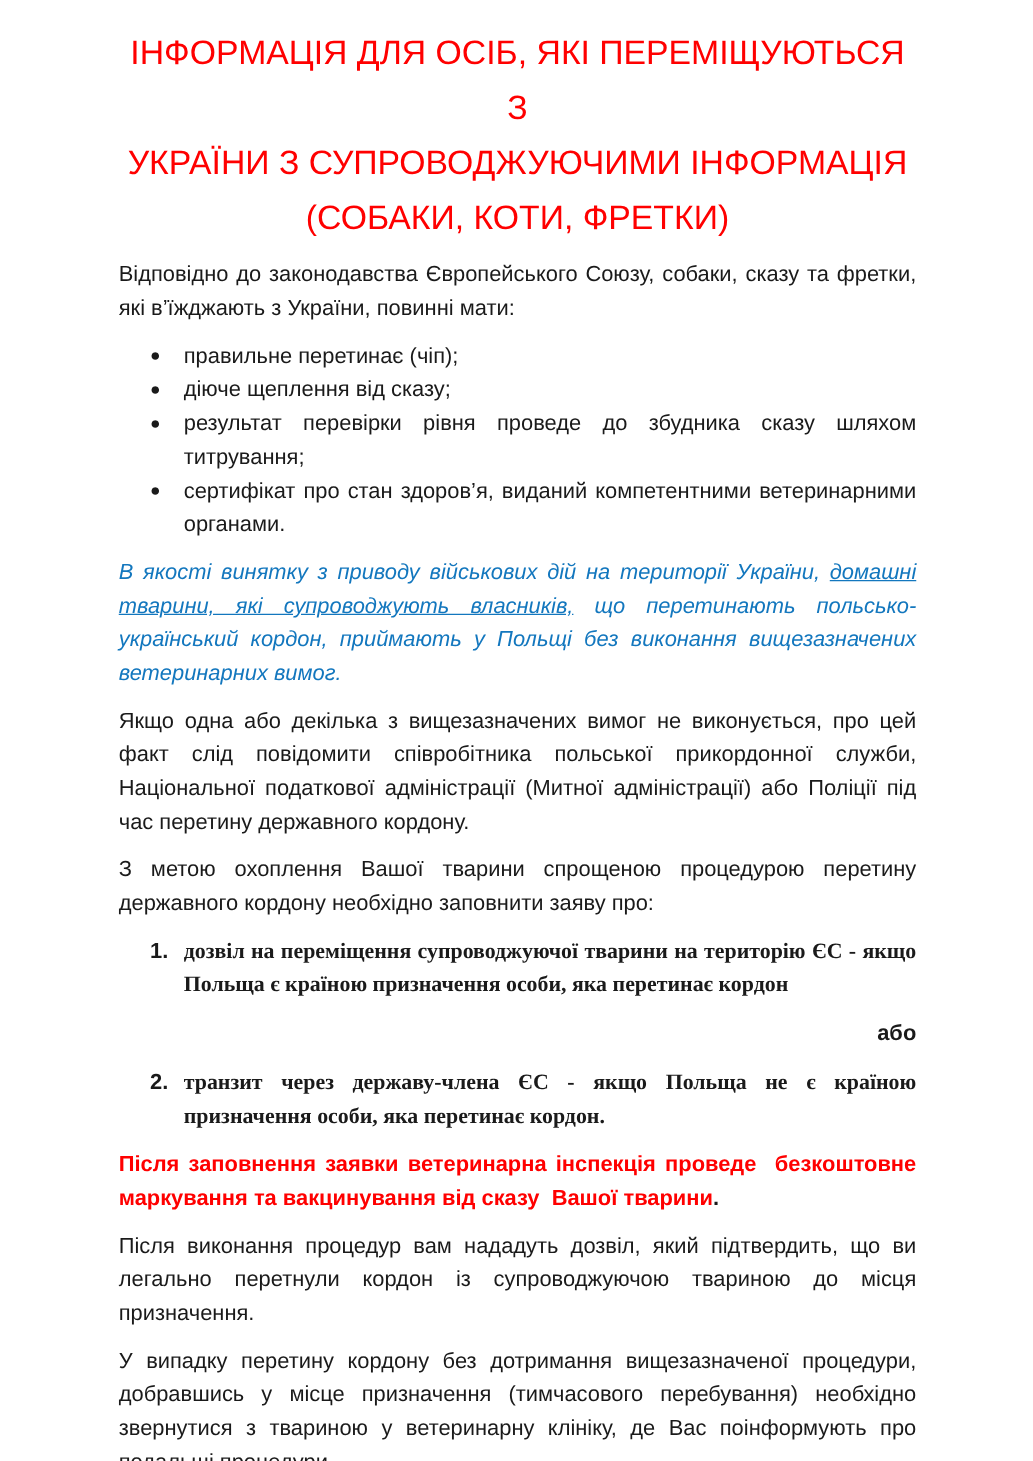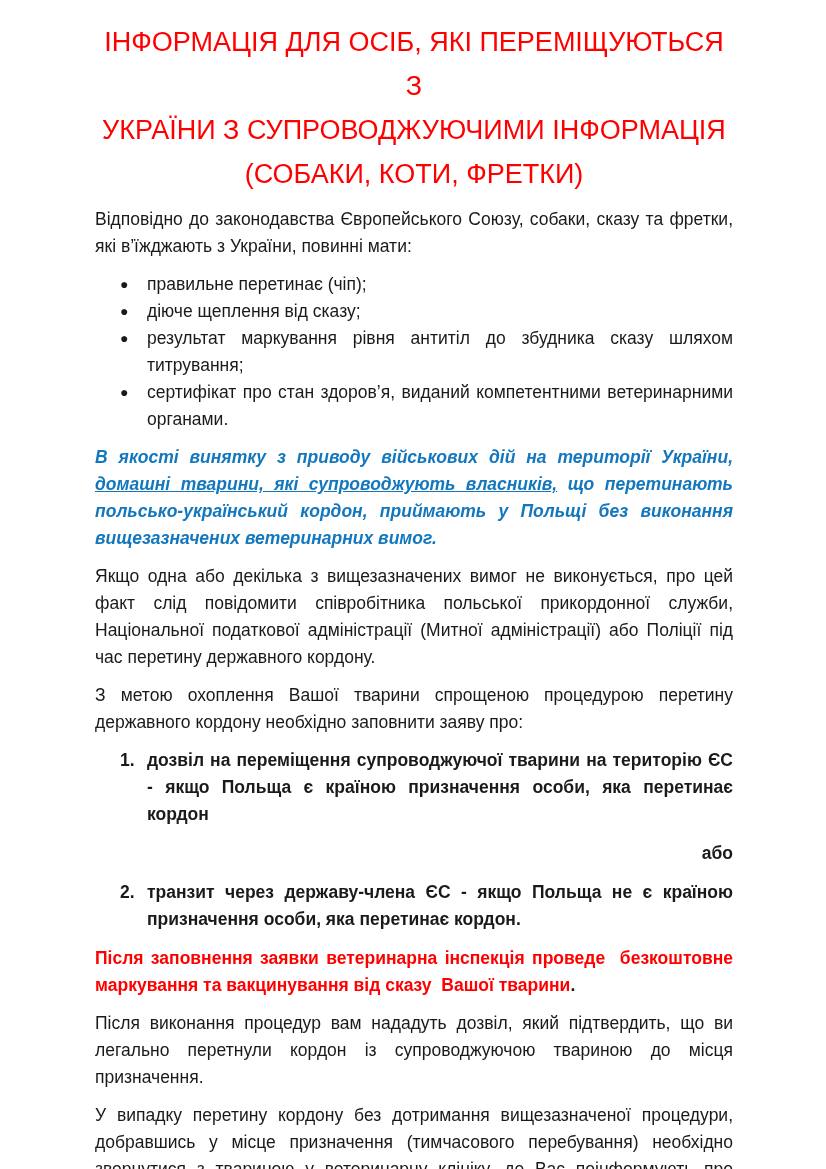--- a/index.html
+++ b/index.html
@@ -64,32 +64,33 @@
     font-weight: 700;
   }
   .number-marker {
     flex: 0 0 auto;
     width: 27px;
     margin-left: 25px;
   }
   .numbered-text {
     flex: 1 1 auto;
     text-align: justify;
+    font-family: Liberation Serif, serif;
   }
   .connector {
     margin: 0 0 12px 0;
     padding-left: 25px;
     font-size: 17.5px;
     line-height: 27px;
     font-weight: 700;
     text-align: right;
   }
   .exception-para {
     color: #1377be;
-    font-weight: 700;
+    font-weight: 400;
     font-style: italic;
   }
   .exception-underline { text-decoration: underline; }
   .red-para {
     color: #ff0000;
     font-weight: 700;
     white-space: pre-wrap;
   }
   .black-period {
     color: #1a1a1a;
@@ -113,21 +114,21 @@
     <div class="bullet-item">
       <span class="bullet-marker">●</span>
       <span class="bullet-text">правильне перетинає (чіп);</span>
     </div>
     <div class="bullet-item">
       <span class="bullet-marker">●</span>
       <span class="bullet-text">діюче щеплення від сказу;</span>
     </div>
     <div class="bullet-item">
       <span class="bullet-marker">●</span>
-      <span class="bullet-text">результат маркування рівня антитіл до збудника сказу шляхом титрування;</span>
+      <span class="bullet-text">результат перевірки рівня проведе до збудника сказу шляхом титрування;</span>
     </div>
     <div class="bullet-item">
       <span class="bullet-marker">●</span>
       <span class="bullet-text">сертифікат про стан здоров’я, виданий компетентними ветеринарними органами.</span>
     </div>
   </div>
 
   <p class="para exception-para"><span>В якості винятку з приводу військових дій на території України, </span><span class="exception-underline">домашні тварини, які супроводжують власників,</span><span> що перетинають польсько-український кордон, приймають у Польщі без виконання вищезазначених ветеринарних вимог.</span></p>
 
   <p class="para">Якщо одна або декілька з вищезазначених вимог не виконується, про цей факт слід повідомити співробітника польської прикордонної служби, Національної податкової адміністрації (Митної адміністрації) або Поліції під час перетину державного кордону.</p>

